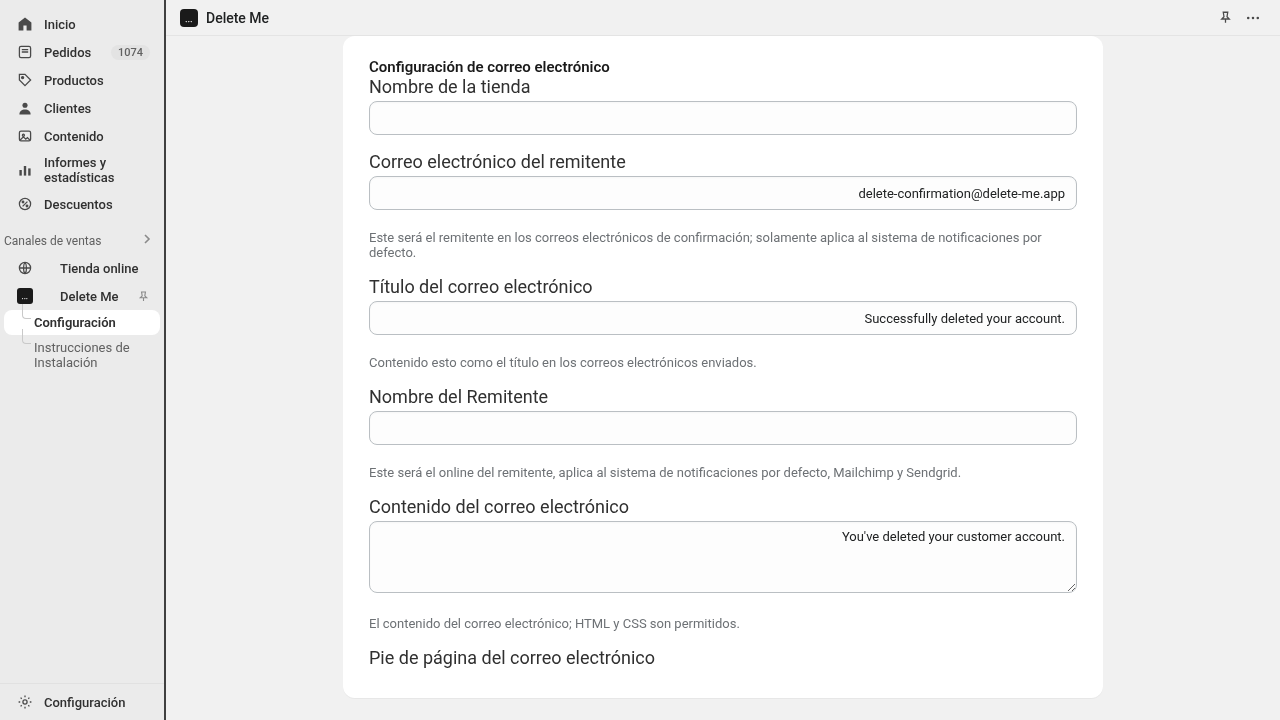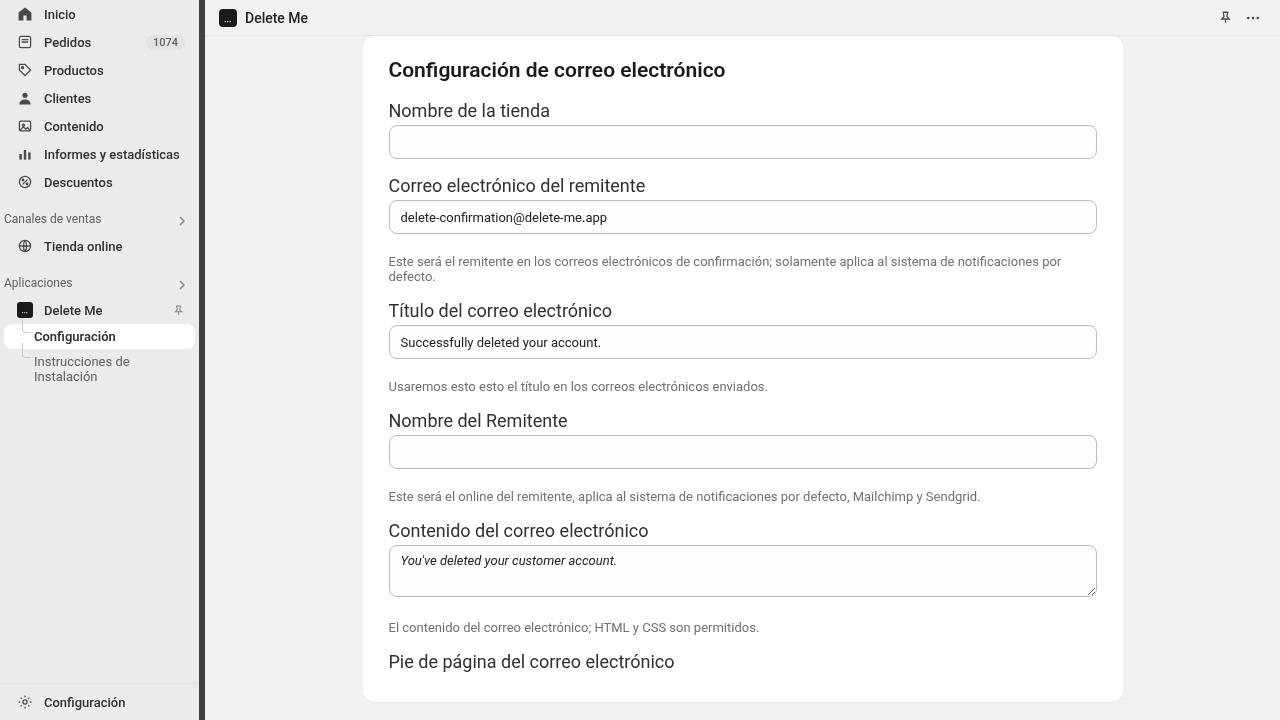--- a/index.html
+++ b/index.html
@@ -10,25 +10,26 @@
     color: #202223;
     background: #f1f1f1;
     display: flex;
     height: 720px;
     width: 1280px;
     overflow: hidden;
   }
 
   
   .sidebar {
-    width: 205px;
+    width: 166px;
     background: #ebebeb;
-    border-right: 6px solid #404040;
+    border-right: 2px solid #404040;
     display: flex;
     flex-direction: column;
+    padding-top: 10px;
   }
   .nav-list { list-style: none; }
   .nav-item {
     display: flex;
     align-items: center;
     padding: 5px 10px 5px 12px;
     cursor: pointer;
     border-radius: 8px;
     margin: 0 4px;
     position: relative;
@@ -44,32 +45,33 @@
     background: #e3e3e3;
     color: #616161;
     font-size: 11px;
     padding: 1px 7px;
     border-radius: 8px;
     font-weight: 500;
   }
 
   .section-header {
     display: flex;
-    align-items: flex-end;
+    align-items: flex-start;
     justify-content: space-between;
     padding: 6px 12px 6px 4px;
     font-size: 12px;
     color: #616161;
     margin-top: 10px;
     cursor: pointer;
   }
   .section-header .chev { color: #8a8a8a; }
 
   .sub-item {
     padding-left: 12px;
+    gap: 16px;
   }
   .sub-sub {
     padding-left: 30px;
     position: relative;
   }
   .sub-sub::before {
     content: "";
     position: absolute;
     left: 18px;
     top: -6px;
@@ -148,47 +150,47 @@
   }
   .card {
     background: #fff;
     width: 760px;
     margin: 0 auto;
     border-radius: 12px;
     padding: 22px 26px 26px 26px;
     box-shadow: 0 1px 0 rgba(0,0,0,0.04);
   }
   .card h1 {
-    font-size: 21px;
+    font-size: 15px;
     font-weight: 650;
-    margin-bottom: 18px;
     color: #1a1a1a;
   }
   .field { margin-bottom: 16px; }
   .field-label {
     display: block;
     font-size: 18px;
     color: #303030;
     margin-bottom: 4px;
   }
   .text-input, .textarea {
     width: 100%;
     border: 1px solid #babfc3;
     border-radius: 8px;
     padding: 7px 11px;
     font-size: 13px;
     font-family: inherit;
     background: #fdfdfd;
     color: #202223;
     box-shadow: inset 0 1px 2px rgba(0,0,0,0.03);
+    text-align: right;
   }
   .text-input { height: 34px; }
   .textarea { resize: vertical; }
   .textarea.tall { height: 88px; }
-  .textarea.med { height: 52px; font-style: italic; }
+  .textarea.med { height: 72px; }
   .help {
     font-size: 13px;
     color: #6d7175;
     margin-top: 20px;
   }
 
   
   .content-scroll::-webkit-scrollbar { width: 10px; }
   .content-scroll::-webkit-scrollbar-track { background: #f1f1f1; }
   .content-scroll::-webkit-scrollbar-thumb { background: #c4c4c4; border-radius: 5px; }
@@ -290,28 +292,20 @@
       <span class="icon">
         <svg width="16" height="16" viewBox="0 0 20 20" fill="none" stroke="currentColor" stroke-width="1.6">
             <circle cx="10" cy="10" r="7"></circle>
             <path d="M3 10h14M10 3c2.5 2.5 2.5 11.5 0 14M10 3c-2.5 2.5-2.5 11.5 0 14"></path>
           </svg>
       </span>
       <span class="label">Tienda online</span>
     </li>
   </ul>
 
-  <div class="section-header">
-    <span>Aplicaciones</span>
-    <span class="chev">
-      <svg width="10" height="10" viewBox="0 0 10 10" fill="none" stroke="currentColor" stroke-width="1.6">
-          <path d="M3 1l4 4-4 4"></path>
-        </svg>
-    </span>
-  </div>
   <ul class="nav-list">
     <li class="nav-item sub-item">
       <span class="icon">
           <span class="app-icon-sq">•••</span>
         </span>
       <span class="label">Delete Me</span>
       <span class="pin">
         <svg width="13" height="13" viewBox="0 0 20 20" fill="none" stroke="currentColor" stroke-width="1.7">
             <path d="M7 3h6l-1 6 3 3H5l3-3-1-6zM10 12v5"></path>
           </svg>
@@ -371,21 +365,21 @@
       <div class="field">
         <label class="field-label">Correo electrónico del remitente</label>
         <input class="text-input" type="text" value="delete-confirmation@delete-me.app" style="">
         <div class="help">Este será el remitente en los correos electrónicos de confirmación; solamente aplica al sistema de notificaciones por defecto.</div>
       </div>
 
 
       <div class="field">
         <label class="field-label">Título del correo electrónico</label>
         <input class="text-input" type="text" value="Successfully deleted your account." style="">
-        <div class="help">Usaremos esto esto el título en los correos electrónicos enviados.</div>
+        <div class="help">Contenido esto como el título en los correos electrónicos enviados.</div>
       </div>
 
       <div class="field">
         <label class="field-label">Nombre del Remitente</label>
         <input class="text-input" type="text" value="" style="">
         <div class="help">Este será el online del remitente, aplica al sistema de notificaciones por defecto, Mailchimp y Sendgrid.</div>
       </div>
 
       <div class="field">
         <label class="field-label">Contenido del correo electrónico</label>

